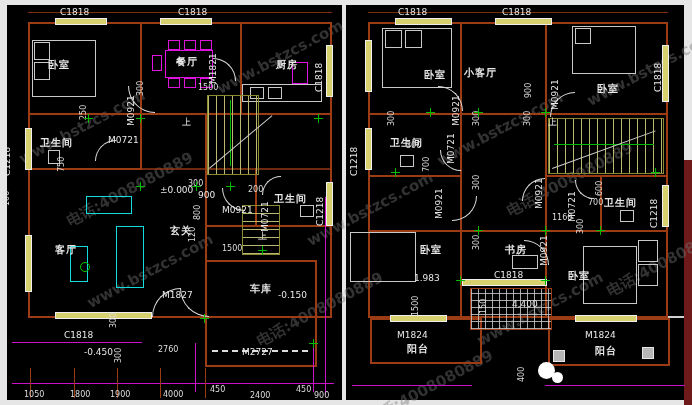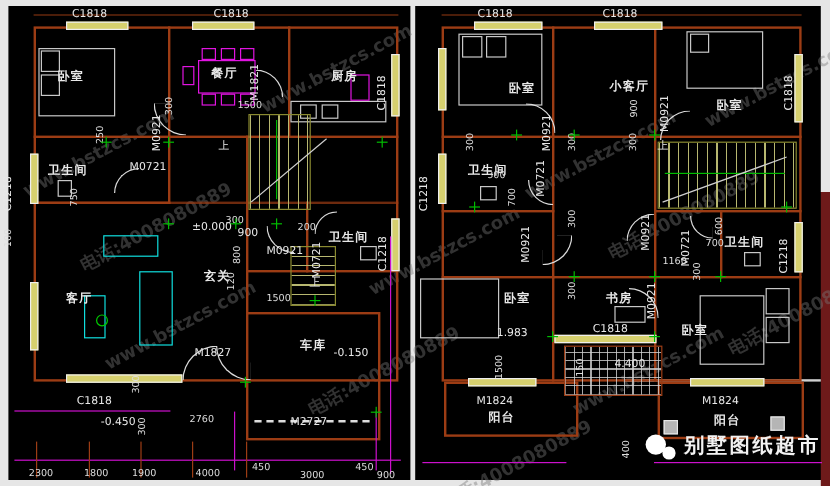--- a/index.html
+++ b/index.html
@@ -154,29 +154,29 @@
   <span class="s lbl" style="left:182px;top:118px">上</span>
   <span class="s lbl" style="left:258px;top:232px">上</span>
   <span class="s lbl rm" style="left:274px;top:194px">卫生间</span>
   <span class="s lbl v" style="left:261px;top:198px;height:34px">M0721</span>
   <span class="s lbl v" style="left:316px;top:186px;height:40px">C1218</span>
   <span class="s lbl dm" style="left:222px;top:245px">1500</span>
   <span class="s lbl rm" style="left:250px;top:284px">车库</span>
   <span class="s lbl" style="left:278px;top:291px">-0.150</span>
   <span class="s lbl" style="left:242px;top:348px">M2727</span>
   <span class="s lbl dm" style="left:210px;top:386px">450</span>
-  <span class="s lbl dm" style="left:250px;top:392px">3000</span>
+  <span class="s lbl dm" style="left:250px;top:392px">2400</span>
   <span class="s lbl dm" style="left:296px;top:386px">450</span>
   <span class="s lbl dm" style="left:314px;top:392px">900</span>
   <span class="s lbl" style="left:64px;top:331px">C1818</span>
   <span class="s lbl" style="left:84px;top:348px">-0.450</span>
   <span class="s lbl dm v" style="left:110px;top:310px;height:18px">300</span>
   <span class="s lbl dm v" style="left:115px;top:345px;height:18px">300</span>
   <span class="s lbl dm" style="left:158px;top:346px">2760</span>
-  <span class="s lbl dm" style="left:24px;top:391px">2300</span>
+  <span class="s lbl dm" style="left:24px;top:391px">1050</span>
   <span class="s lbl dm" style="left:70px;top:391px">1800</span>
   <span class="s lbl dm" style="left:110px;top:391px">1900</span>
   <span class="s lbl dm" style="left:163px;top:391px">4000</span>
 
   <div class="s wb" style="left:368px;top:22px;width:296px;height:292px"></div>
   <div class="s wl" style="left:368px;top:113px;width:300px;height:2px"></div>
   <div class="s wl" style="left:460px;top:22px;width:2px;height:93px"></div>
   <div class="s wl" style="left:545px;top:22px;width:2px;height:93px"></div>
   <div class="s wl" style="left:368px;top:175px;width:94px;height:2px"></div>
   <div class="s wl" style="left:460px;top:113px;width:2px;height:119px"></div>
@@ -226,21 +226,21 @@
   <div class="s ar" style="left:522px;top:178px;width:22px;height:22px;transform:rotate(90deg)"></div>
   <div class="s ar" style="left:575px;top:180px;width:18px;height:18px"></div>
   <div class="s ar" style="left:524px;top:240px;width:24px;height:24px;transform:rotate(180deg)"></div>
 
   <div class="s ln" style="left:545px;top:385px;width:140px;height:1px"></div>
   <div class="s ln" style="left:352px;top:385px;width:120px;height:1px"></div>
 
   <span class="s lbl" style="left:398px;top:8px">C1818</span>
   <span class="s lbl" style="left:502px;top:8px">C1818</span>
   <span class="s lbl rm" style="left:424px;top:70px">卧室</span>
-  <span class="s lbl rm" style="left:508px;top:68px">小客厅</span>
+  <span class="s lbl rm" style="left:464px;top:68px">小客厅</span>
   <span class="s lbl rm" style="left:597px;top:84px">卧室</span>
   <span class="s lbl v" style="left:551px;top:76px;height:34px">M0921</span>
   <span class="s lbl dm v" style="left:525px;top:78px;height:20px">900</span>
   <span class="s lbl dm v" style="left:524px;top:108px;height:18px">300</span>
   <span class="s lbl v" style="left:654px;top:52px;height:40px">C1818</span>
   <span class="s lbl v" style="left:452px;top:92px;height:34px">M0921</span>
   <span class="s lbl dm v" style="left:388px;top:108px;height:18px">300</span>
   <span class="s lbl dm v" style="left:473px;top:108px;height:18px">300</span>
   <span class="s lbl rm" style="left:390px;top:138px">卫生间</span>
   <span class="s lbl v" style="left:350px;top:136px;height:40px">C1218</span>
@@ -291,15 +291,14 @@
   <div class="s tk" style="left:596px;top:226px"></div>
   <div class="s tk" style="left:651px;top:168px"></div>
   <div class="s tk" style="left:391px;top:168px"></div>
   <div class="s tk" style="left:456px;top:276px"></div>
   <div class="s tk" style="left:541px;top:276px"></div>
 
   <div class="s" style="left:553px;top:350px;width:10px;height:10px;background:#b5b5b5;border:1px solid #e5e5e5"></div>
   <div class="s" style="left:642px;top:347px;width:10px;height:10px;background:#b5b5b5;border:1px solid #e5e5e5"></div>
 
   <div class="s wechat" style="left:538px;top:362px"></div>
-  <span class="s brand" style="left:570px;top:360px">别墅图纸超市</span>
 
 </div>
 
 </body></html>

